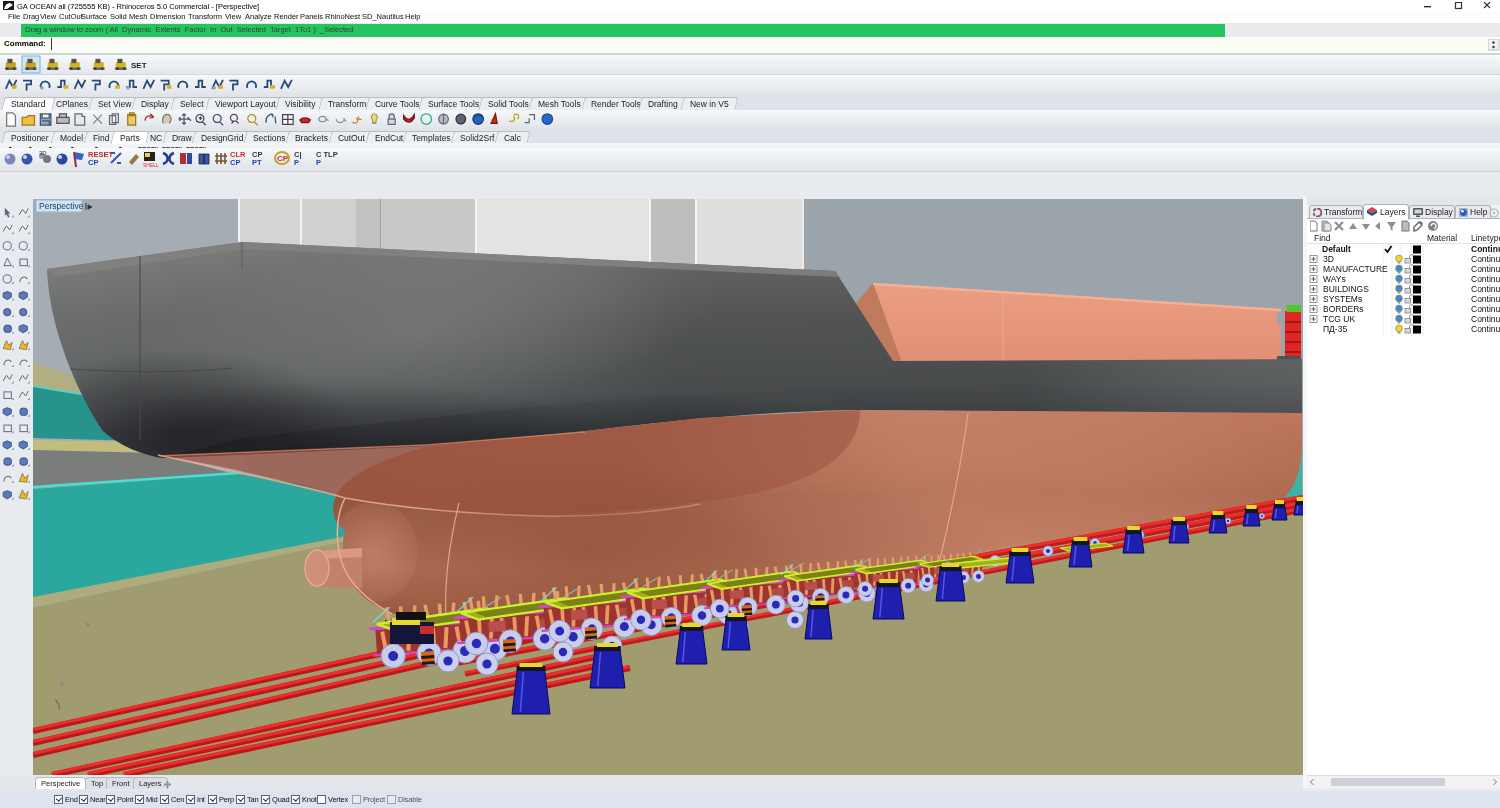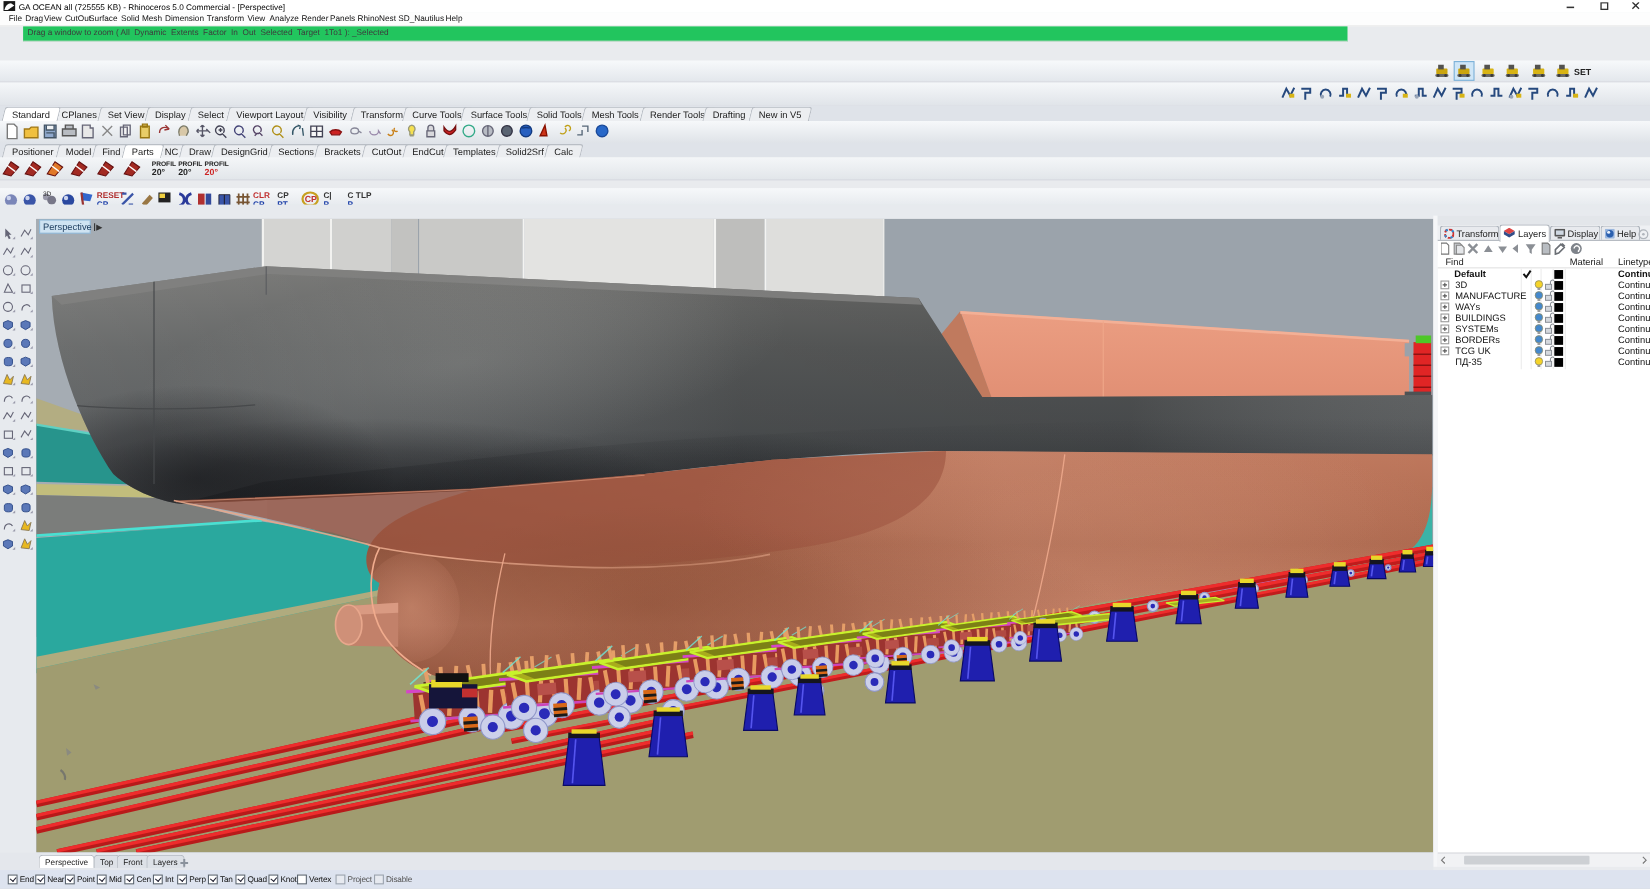--- a/index.html
+++ b/index.html
@@ -7,43 +7,43 @@
   .abs{position:absolute;}
   #root{position:relative;width:1500px;height:808px;text-decoration:underline;}
   
   #titlebar{left:0;top:0;width:1500px;height:11px;background:#ffffff;font-size:7.5px;color:#000;}
   #titlebar .ttext{position:absolute;left:17px;top:1.5px;letter-spacing:0px;}
   #menubar{left:0;top:11px;width:1500px;height:12px;background:#fdfdfd;font-size:8.5px;color:#111;border-bottom:1px solid #e8e8e8;}
   #menubar span{position:absolute;top:1px;}
   #cmdhist{left:0;top:24px;width:1204px;height:13px;background:#22c55e;font-size:7.5px;color:#3c3c3c;border-bottom:1px solid #e0e0e0;margin-left:21px;}
   #cmdline{left:0;top:37px;width:1500px;height:16px;background:#fdfdf8;font-size:8px;color:#000;border-bottom:2px solid #cfd4da;}
   
-  .tbar{left:0;width:1500px;background:linear-gradient(#f7f9fb,#e3e7ec);text-align:right;}
+  .tbar{left:0;width:1500px;background:linear-gradient(#f7f9fb,#e3e7ec);}
   #tbar1{top:55px;height:19px;border-bottom:1px solid #d4d8de;}
   #tbar2{top:75px;height:21px;border-bottom:1px solid #d4d8de;background:linear-gradient(#f5f7f9,#e0e4e9);}
   #tabrow1{left:0;top:96px;width:1500px;height:14px;background:#dfe3e9;}
   #iconrow1{left:0;top:110px;width:1500px;height:20px;background:linear-gradient(#f6f8fa,#dfe3e8);border-bottom:1px solid #cdd2d8;}
   #tabrow2{left:0;top:130px;width:1500px;height:13px;background:#dfe3e9;}
   #iconrow2{left:0;top:143px;width:1500px;height:20px;background:linear-gradient(#f4f6f8,#e2e6ea);border-bottom:1px solid #d4d8de;}
-  #iconrow3{left:0;top:171px;width:1500px;height:23px;background:linear-gradient(#f6f8fa,#e0e4e9);border-bottom:1px solid #cdd2d8;}
+  #iconrow3{left:0;top:148px;width:1500px;height:23px;background:linear-gradient(#f6f8fa,#e0e4e9);border-bottom:1px solid #cdd2d8;}
   #dockgap{left:0;top:186px;width:1500px;height:13px;background:#e7eaee;}
   .tab{position:absolute;top:1px;height:12px;line-height:12px;padding:0 7px;font-size:8.5px;color:#222;background:#eceef1;border:1px solid #b9bec5;border-bottom:none;border-radius:3px 3px 0 0;transform:skewX(-14deg);}
   .tab i{display:inline-block;transform:skewX(14deg);font-style:normal;}
   .tab.active{background:#ffffff;z-index:2;}
   
   #sidebar{left:0;top:199px;width:33px;height:576px;background:#e7eaee;}
   
   #rpanel{left:1307px;top:196px;width:193px;height:592px;background:#eef0f3;font-size:8.5px;color:#222;}
   
   #vptabs{left:0;top:775px;width:1303px;height:16px;background:#e4e7ec;}
   .vtab{position:absolute;top:2px;height:11px;line-height:11px;padding:0 5px;font-size:7.5px;color:#222;background:#dde1e7;border:1px solid #b5bac2;border-bottom:none;border-radius:4px 4px 0 0;}
   .vtab.active{background:#fff;}
   #statusbar{left:0;top:791px;width:1500px;height:17px;background:#dde3ef;font-size:7px;color:#111;}
   .osnap{position:absolute;top:4px;display:flex;align-items:center;letter-spacing:-0.2px;}
-  .osnap{font-size:7.5px;}
+  .osnap{font-size:7.5px;margin-left:47px;}
   .cb{display:inline-block;width:7px;height:7px;border:1px solid #5a6470;background:#fff;margin-right:2px;position:relative;flex:none;}
   .cb.ck:after{content:"";position:absolute;left:1.5px;top:0px;width:2.5px;height:4px;border:solid #223;border-width:0 1.3px 1.3px 0;transform:rotate(40deg);}
   .cb.gray{border-color:#9aa2ae;background:#e7eaf0;}
 </style>
 </head>
 <body>
 <div id="root">
 
   <div class="abs" id="titlebar">
     <svg class="abs" style="left:3px;top:1px" width="11" height="9">
@@ -78,20 +78,29 @@
   </div>
 
   <div class="abs" id="cmdhist">
       <span class="abs" style="left:4px;top:1px">Drag a window to zoom ( All&nbsp; Dynamic&nbsp; Extents&nbsp; Factor&nbsp; In&nbsp; Out&nbsp; Selected&nbsp; Target&nbsp; 1To1 ): _Selected</span>
     <svg class="abs" style="left:1487px;top:0px" width="13" height="13">
         <path d="M3,5 l3.5,-3 l3.5,3" fill="none" stroke="#555" stroke-width="1.5"></path>
         <path d="M3,8 l3.5,3 l3.5,-3" fill="none" stroke="#555" stroke-width="1.5"></path>
       </svg>
   </div>
 
+  <div class="abs" id="cmdline">
+      <span class="abs" style="left:4px;top:2px;font-weight:bold">Command:</span>
+      <span class="abs" style="left:51px;top:1px;width:1px;height:12px;background:#333"></span>
+    <svg class="abs" style="left:1488px;top:2px" width="12" height="12">
+        <rect x="0" y="0" width="11" height="11" fill="#f0f0f0" stroke="#c0c0c0"></rect>
+        <circle cx="5.5" cy="3.5" r="1.2" fill="#333"></circle>
+        <circle cx="5.5" cy="8" r="1.2" fill="#333"></circle>
+      </svg>
+  </div>
 
   <div class="abs tbar" id="tbar1"><svg width="200" height="19" id="svgtb1">
         <rect x="22" y="1" width="18" height="17" fill="#cfe6f7" stroke="#7ab0d8" stroke-width="1"></rect>
         <g transform="translate(4,3) scale(0.85)">
           <rect x="2" y="5" width="12" height="6" rx="1" fill="#caa50f"></rect>
           <rect x="4" y="1" width="6" height="5" fill="#53524e"></rect>
           <rect x="1" y="11" width="14" height="3" rx="1.5" fill="#6a6a66"></rect>
           <circle cx="4" cy="12.5" r="1.5" fill="#3a3a3a"></circle>
           <circle cx="12" cy="12.5" r="1.5" fill="#3a3a3a"></circle>
         </g>

